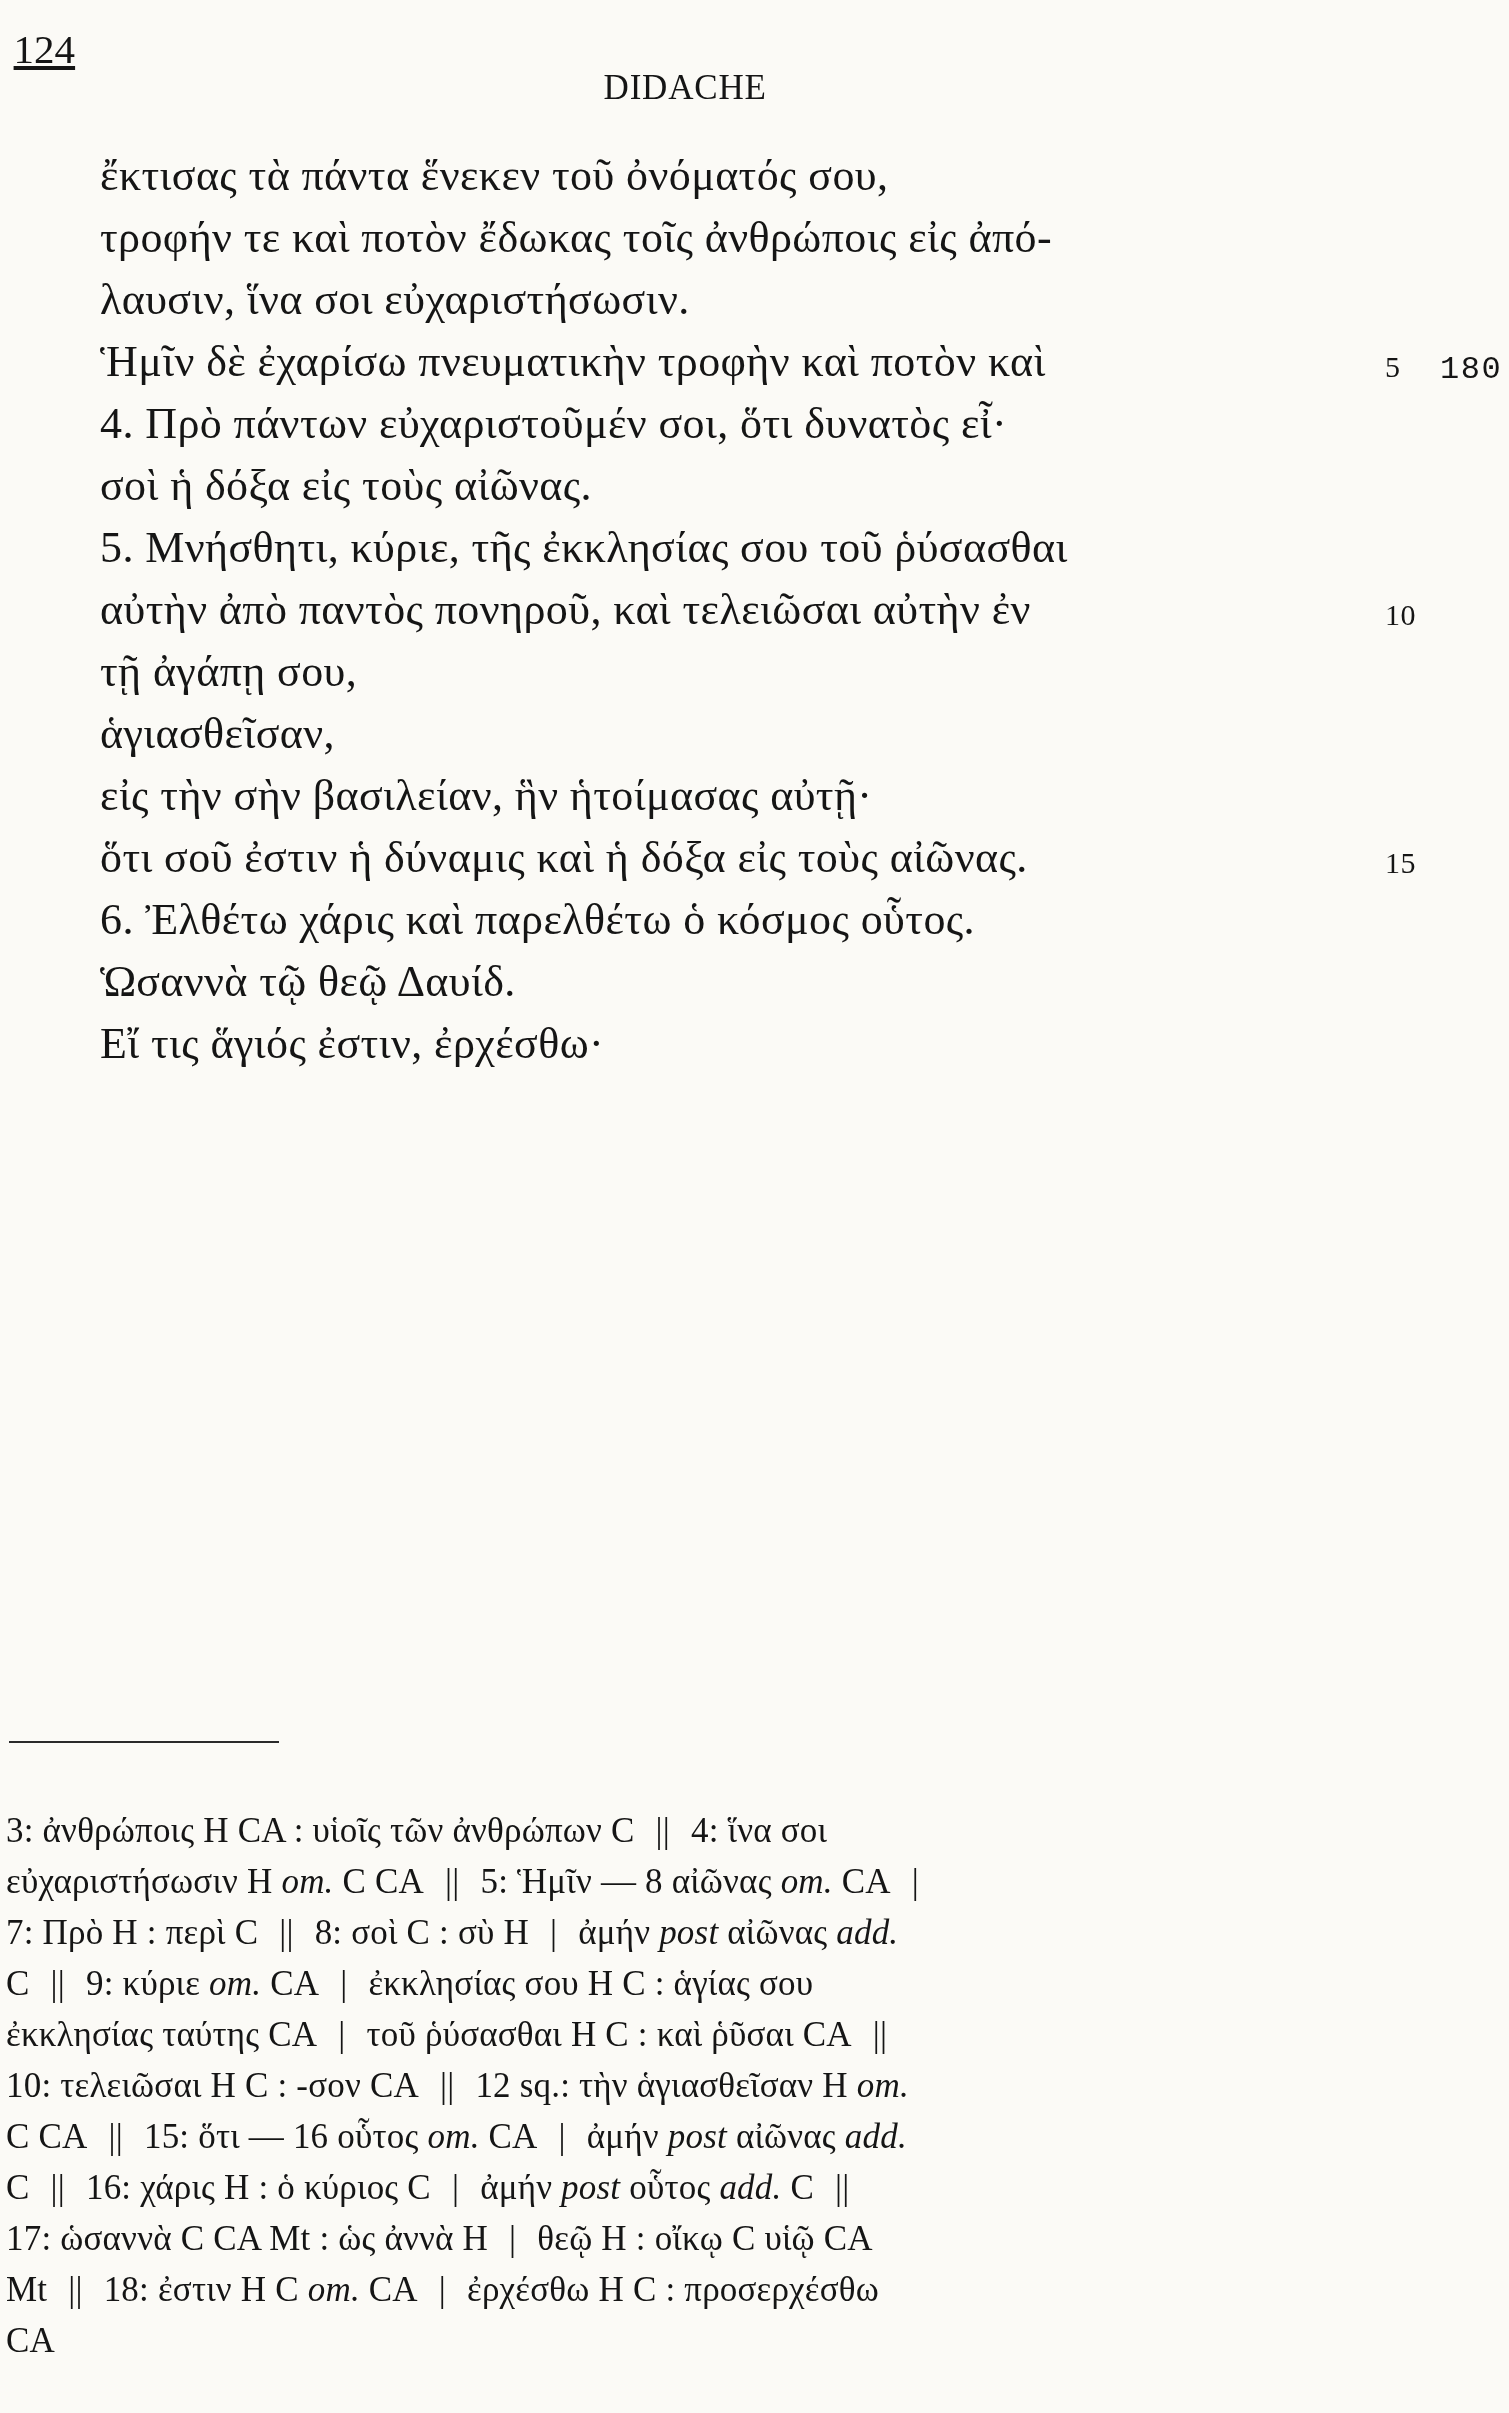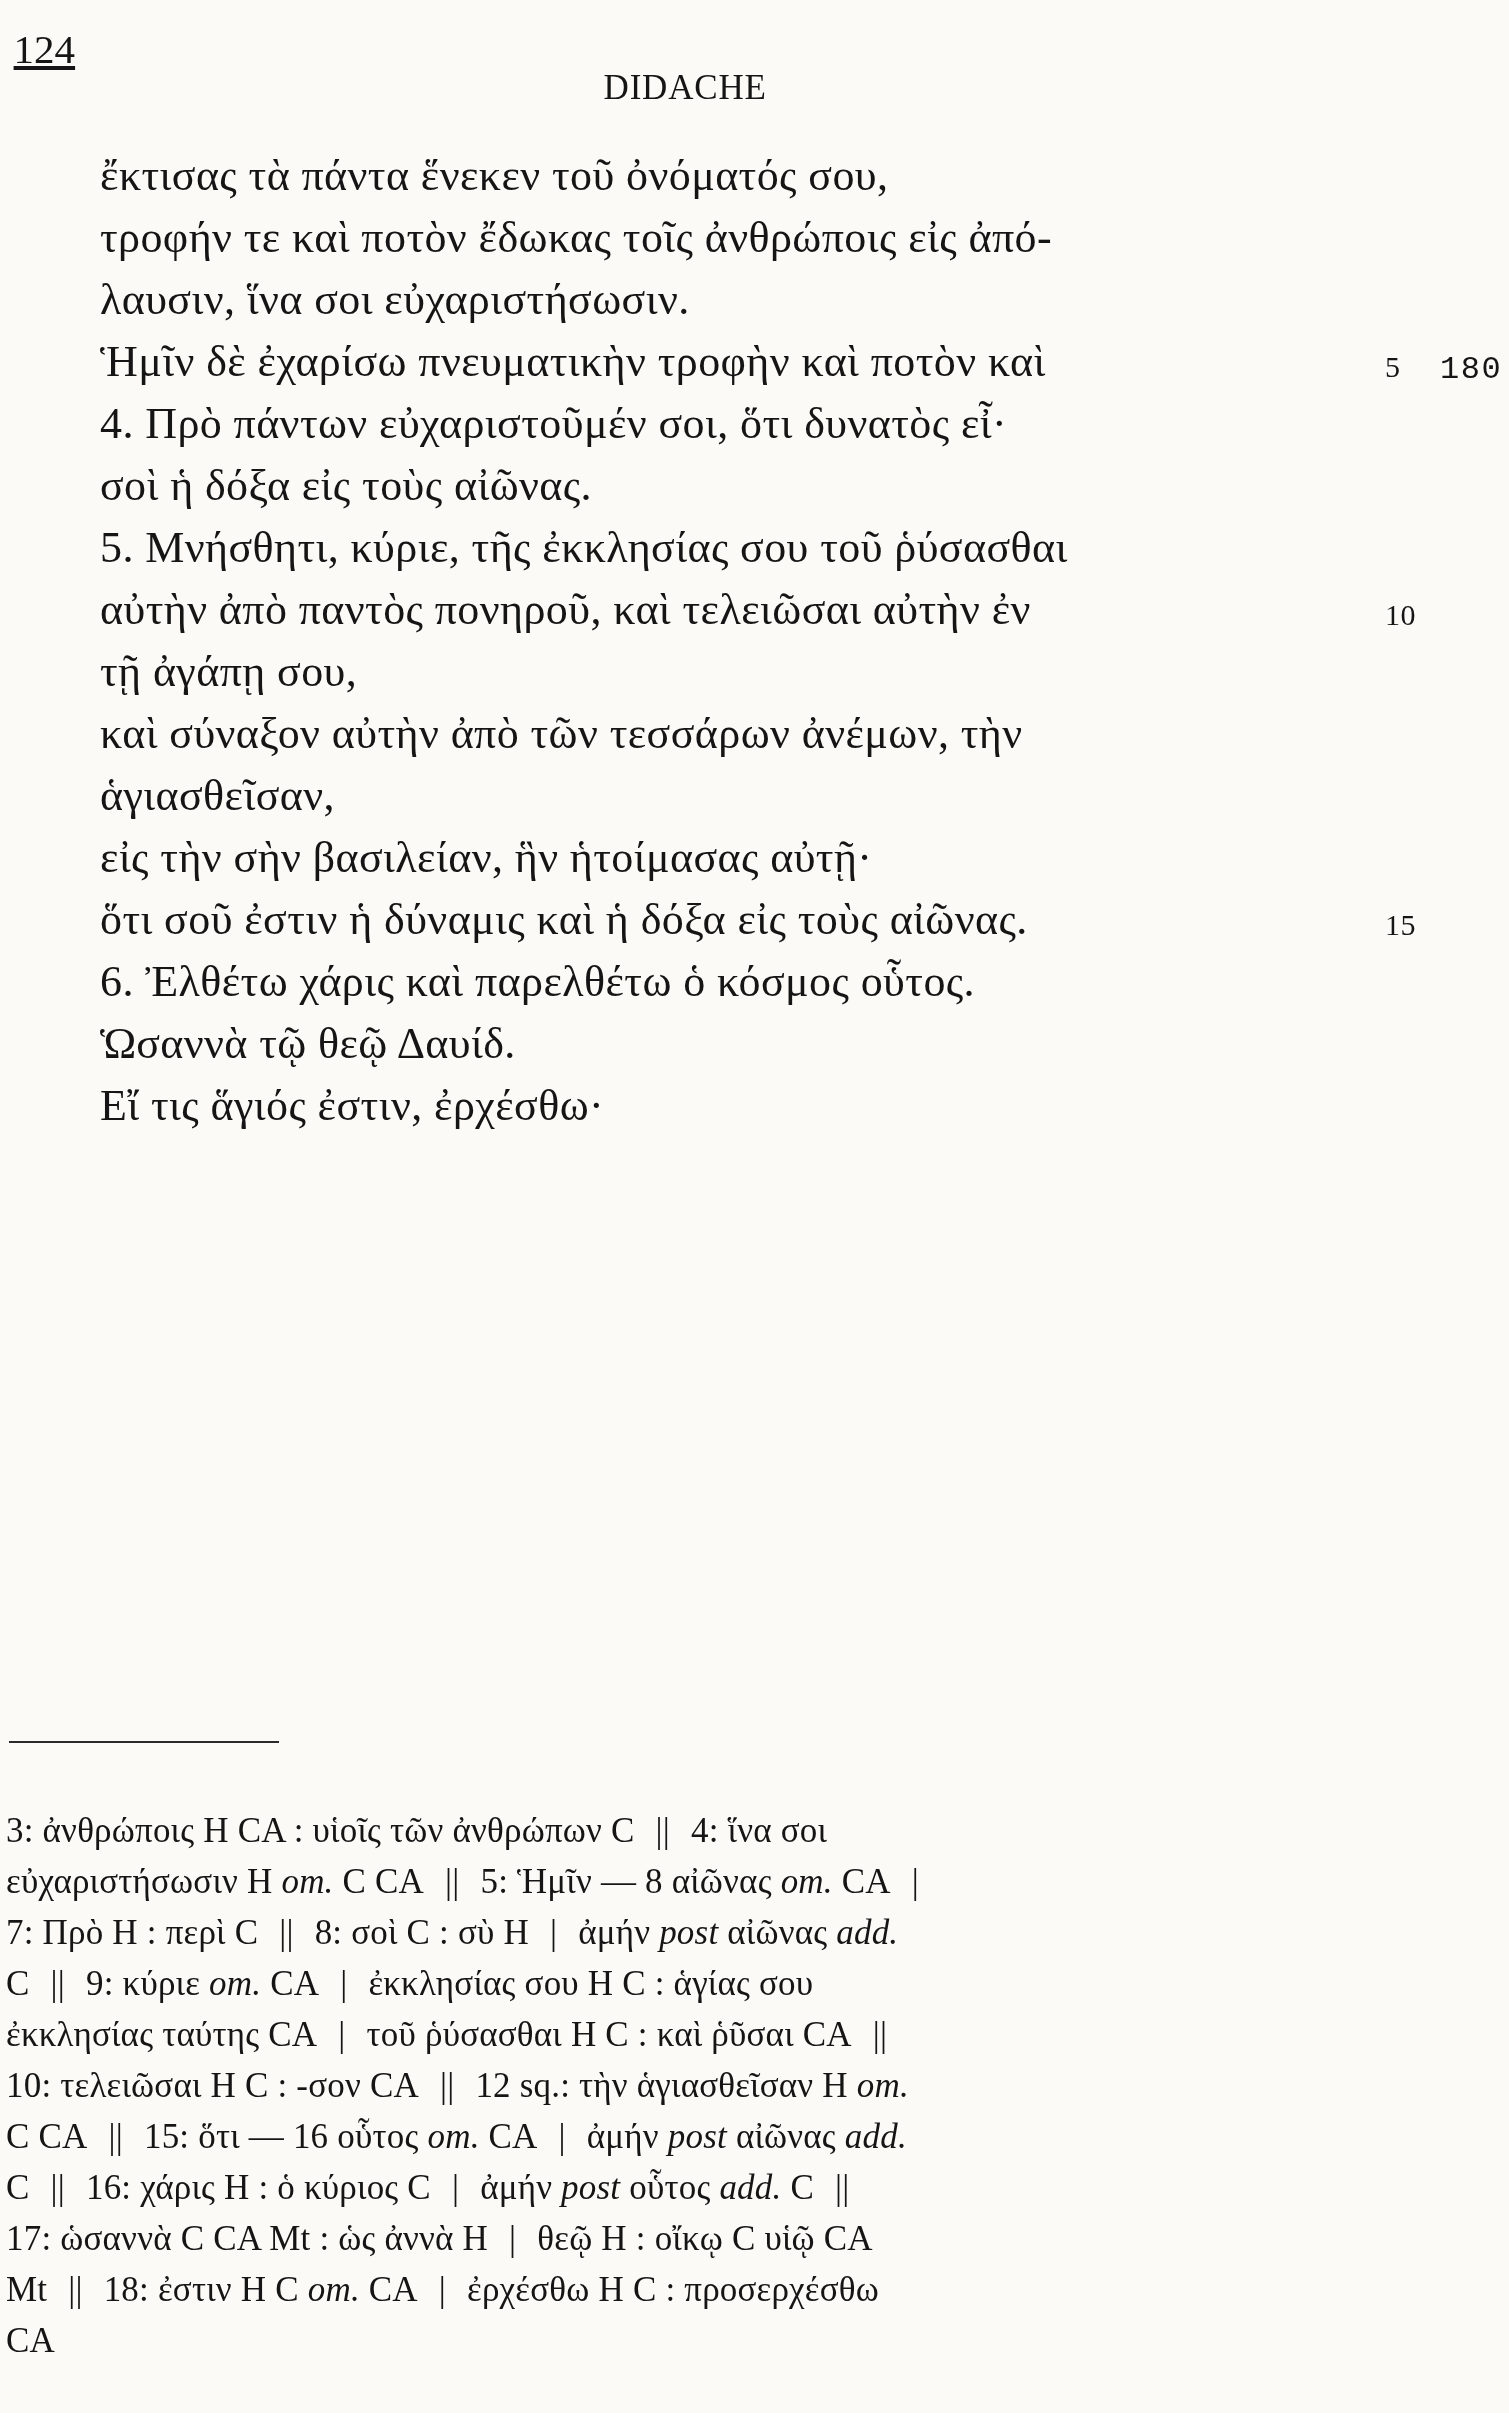--- a/index.html
+++ b/index.html
@@ -117,21 +117,20 @@
     <span class="ref-number">180</span>
   </div>
   <div class="text-line"><span>4. Πρὸ πάντων εὐχαριστοῦμέν σοι, ὅτι δυνατὸς εἶ·</span></div>
   <div class="text-line"><span>σοὶ ἡ δόξα εἰς τοὺς αἰῶνας.</span></div>
   <div class="text-line"><span>5. Μνήσθητι, κύριε, τῆς ἐκκλησίας σου τοῦ ῥύσασθαι</span></div>
   <div class="text-line">
     <span>αὐτὴν ἀπὸ παντὸς πονηροῦ, καὶ τελειῶσαι αὐτὴν ἐν</span>
     <span class="line-number">10</span>
   </div>
   <div class="text-line"><span>τῇ ἀγάπῃ σου,</span></div>
-  <div class="text-line"><span>καὶ σύναξον αὐτὴν ἀπὸ τῶν τεσσάρων ἀνέμων, τὴν</span></div>
   <div class="text-line"><span>ἁγιασθεῖσαν,</span></div>
   <div class="text-line"><span>εἰς τὴν σὴν βασιλείαν, ἣν ἡτοίμασας αὐτῇ·</span></div>
   <div class="text-line">
     <span>ὅτι σοῦ ἐστιν ἡ δύναμις καὶ ἡ δόξα εἰς τοὺς αἰῶνας.</span>
     <span class="line-number">15</span>
   </div>
   <div class="text-line"><span>6. Ἐλθέτω χάρις καὶ παρελθέτω ὁ κόσμος οὗτος.</span></div>
   <div class="text-line"><span>Ὡσαννὰ τῷ θεῷ Δαυίδ.</span></div>
   <div class="text-line"><span>Εἴ τις ἅγιός ἐστιν, ἐρχέσθω·</span></div>
 </main>

